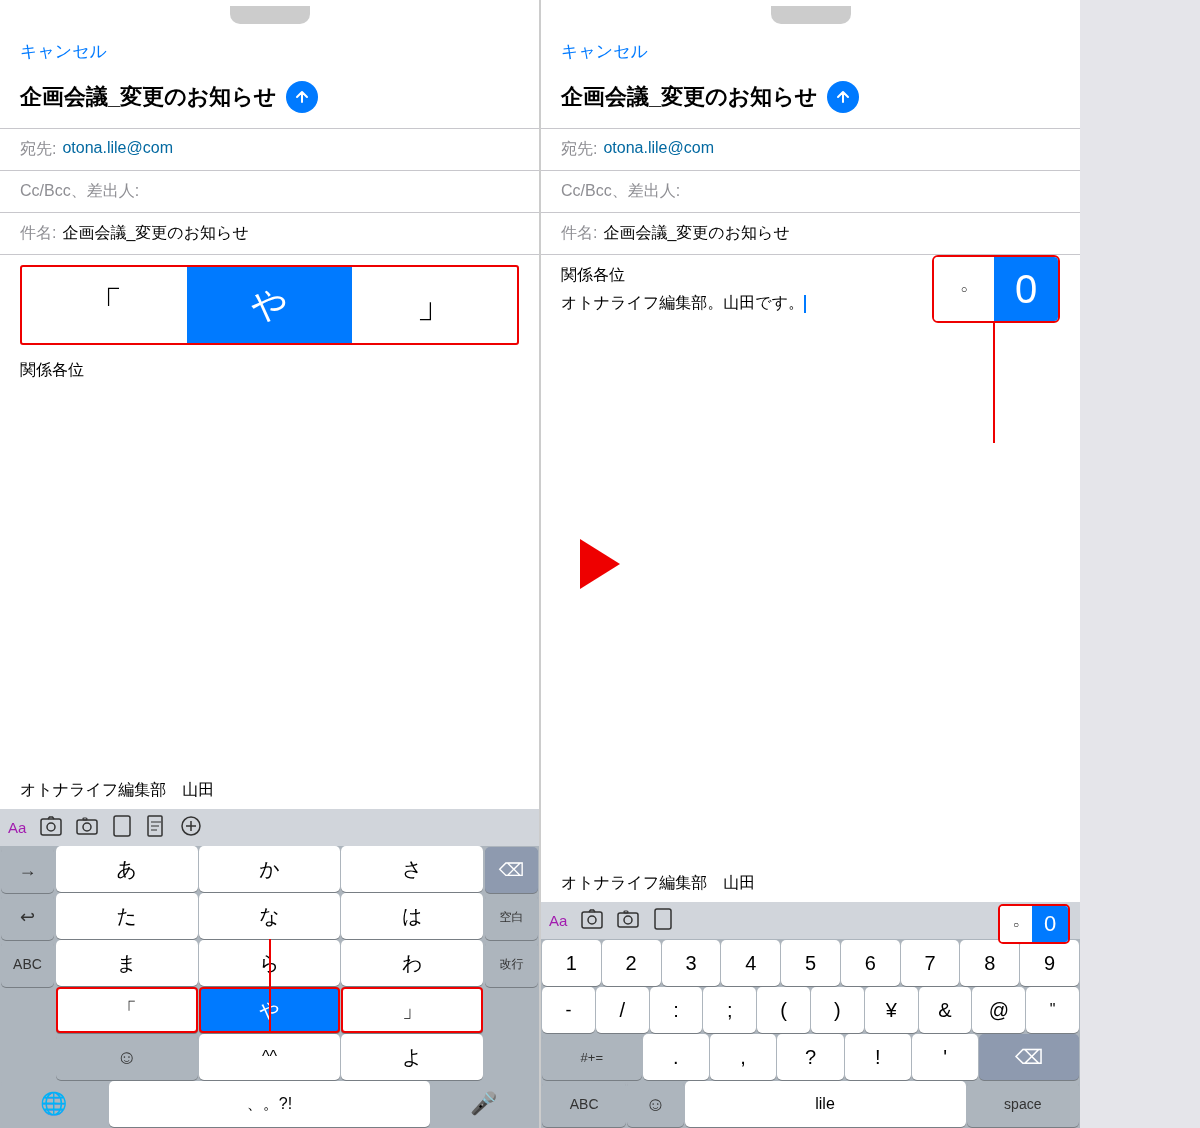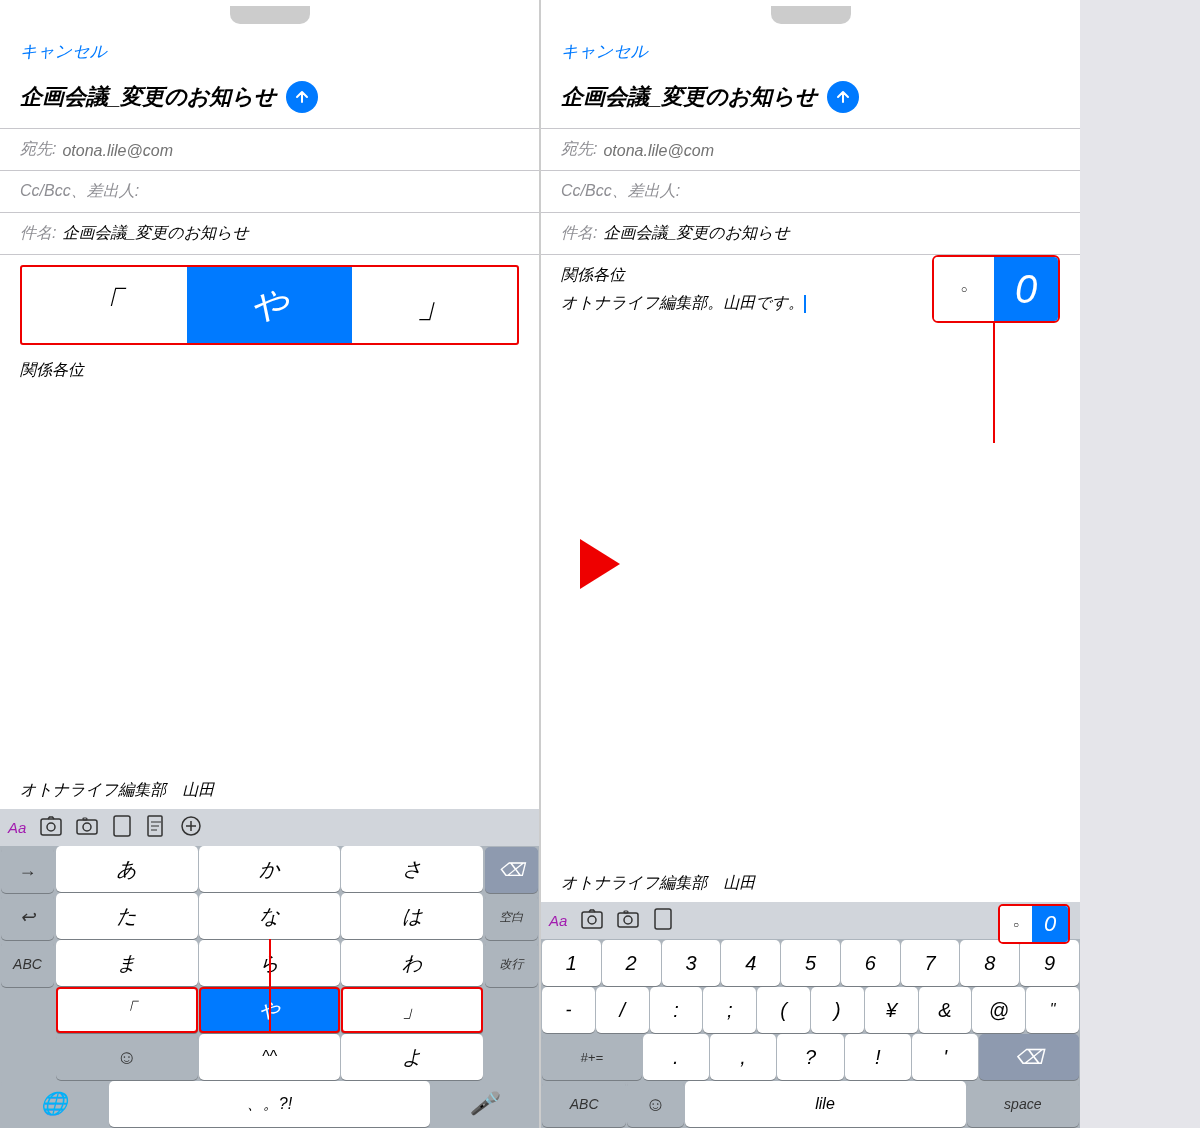--- a/index.html
+++ b/index.html
@@ -25,21 +25,20 @@
 
     
     .phone {
       width: 540px;
       height: 1128px;
       background: white;
       position: relative;
       display: flex;
       flex-direction: column;
       overflow: hidden;
-      font-style: italic;
     }
     .phone-top-bar {
       height: 30px;
       display: flex;
       justify-content: center;
       align-items: center;
       background: white;
       flex-shrink: 0;
     }
     .phone-notch {
@@ -86,30 +85,30 @@
       font-size: 16px;
       flex-shrink: 0;
     }
     .divider {
       height: 1px;
       background: #c8c7cc;
       margin: 0 -20px;
     }
     .field-row {
       display: flex;
-      align-items: flex-end;
+      align-items: flex-start;
       padding: 10px 0;
       font-size: 16px;
     }
     .field-label {
       color: #8e8e93;
       margin-right: 6px;
     }
     .field-value {
-      color: #737373;
+      color: #0369a1;
     }
     .field-value-gray {
       color: #8e8e93;
     }
     .subject-row {
       display: flex;
       align-items: center;
       padding: 10px 0;
       font-size: 16px;
       color: #000;

